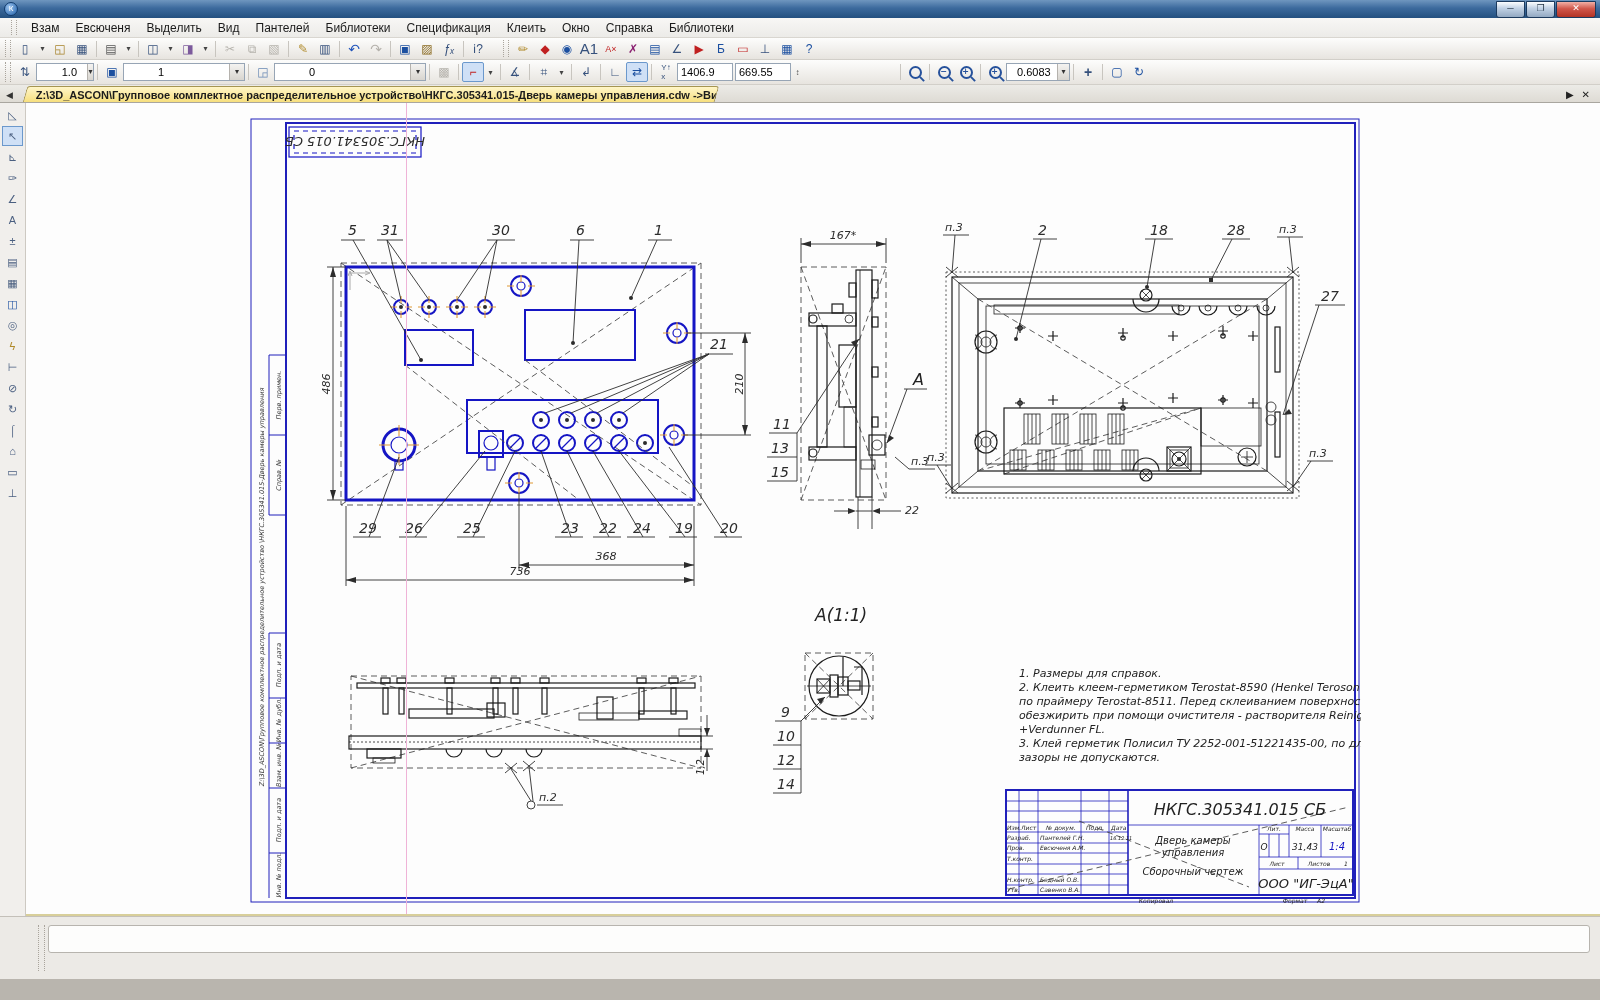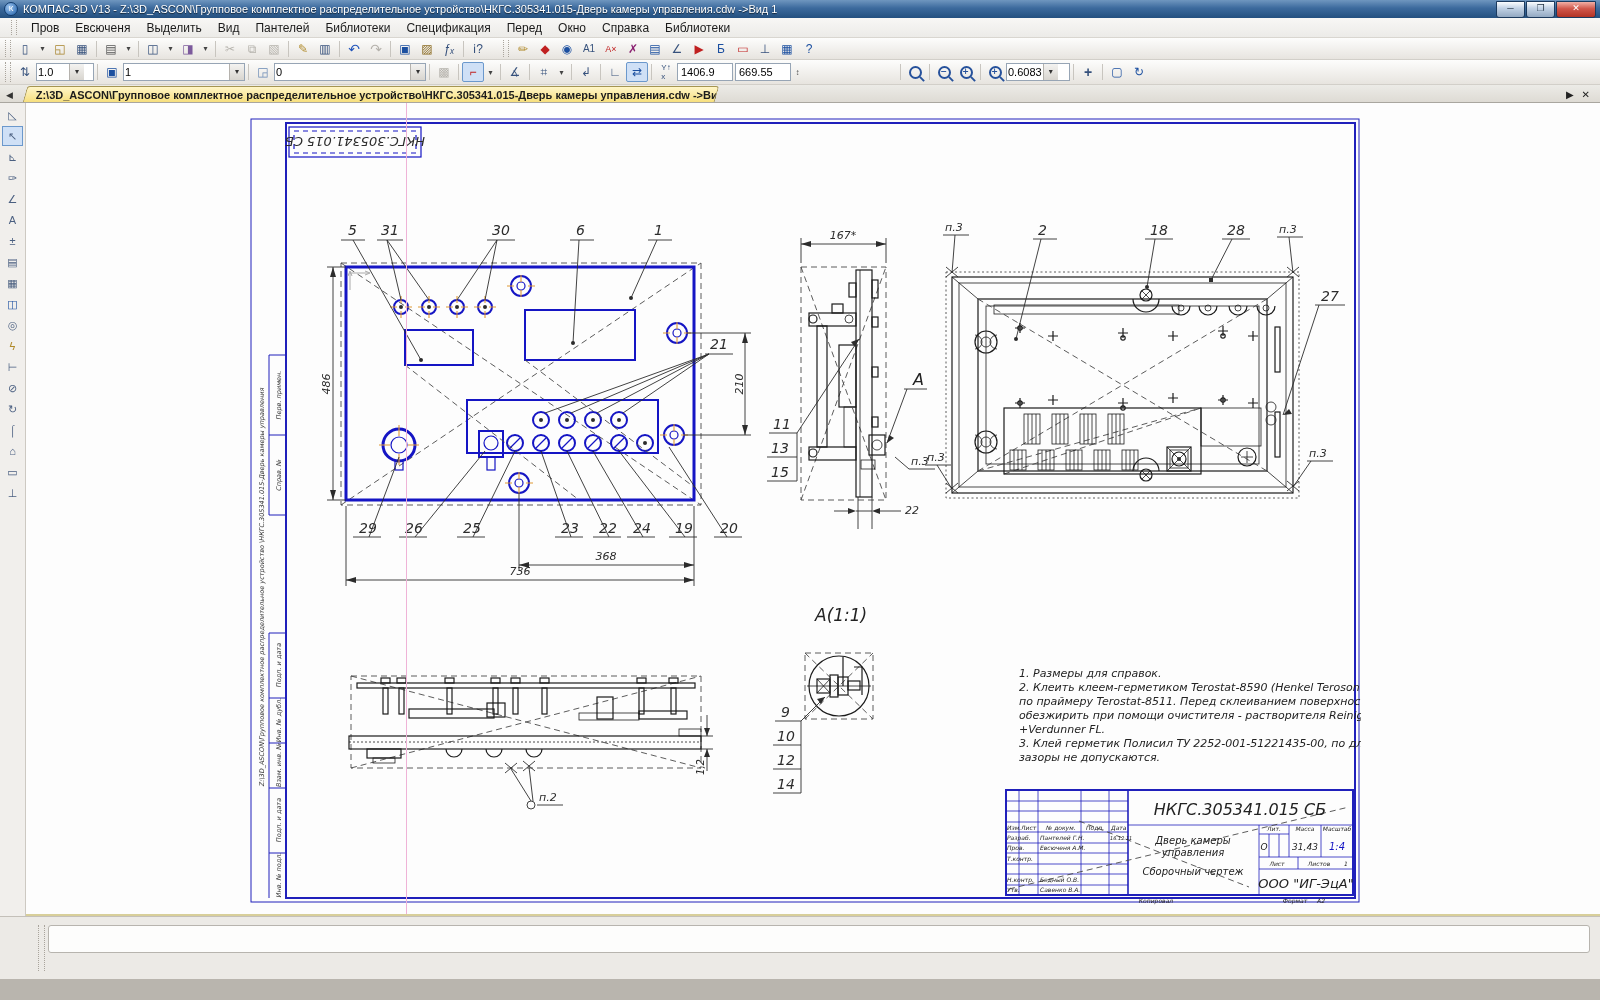--- a/index.html
+++ b/index.html
@@ -26,21 +26,21 @@
   .toolbar{height:21px;background:linear-gradient(#fdfdfc,#e7e4df);display:flex;align-items:center;
     padding:0 2px;border-bottom:1px solid #d2cfc9;flex:0 0 auto;}
   .tbtn{width:20px;height:18px;display:flex;align-items:center;justify-content:center;
     font-size:12px;color:#36517c;border:1px solid transparent;border-radius:2px;flex:0 0 auto;}
   .tbtn.small{width:11px;font-size:8px;color:#444;}
   .tbtn.active{background:#cfe0f6;border-color:#6b98cc;}
   .tbtn.disabled{color:#b5b2ac;}
   .sep{width:1px;height:16px;background:#c8c5bf;margin:0 3px;flex:0 0 auto;}
   .combo{display:flex;align-items:center;border:1px solid #97a5b5;background:#fff;height:16px;
     font-size:11px;flex:0 0 auto;}
-  .combo .val{padding:0 1px;min-width:30px;}
+  .combo .val{padding:0 10px;min-width:30px;text-align:right;}
   .combo .drop{width:14px;height:100%;background:linear-gradient(#f4f3f1,#d8d5cf);
     border-left:1px solid #b5b2ad;font-size:8px;color:#333;text-align:center;line-height:15px;}
   .field{border:1px solid #97a5b5;background:#fff;height:16px;width:48px;font-size:11px;
     display:flex;align-items:center;padding:0 3px;flex:0 0 auto;}
   .mag{position:relative;width:9px;height:9px;border:2px solid #26519b;border-radius:50%;display:inline-block;}
   .mag::after{content:"";position:absolute;width:6px;height:2px;background:#26519b;right:-5px;bottom:-3px;
     transform:rotate(45deg);}
   .mag .sub{position:absolute;top:-2px;left:-1px;right:0;font:bold 8px "DejaVu Sans",sans-serif;
     color:#26519b;text-align:center;line-height:11px;}
   
@@ -92,38 +92,37 @@
   text.big{font:italic 16px "DejaVu Sans",sans-serif;fill:#222;}
   text.marg{font:italic 6.5px "DejaVu Sans",sans-serif;fill:#333;}
 </style>
 </head>
 <body>
 
 <div class="win">
 
   <div class="titlebar">
     <div class="appicon">К</div>
-    <div class="title-text">КОМПАС-3D V13 - Z:\3D_ASCON\Групповое комплектное распределительное устройство\НКГС.305341.015-Дверь камеры управления.cdw -&gt;Вид 1</div>
     <div class="winbtns">
       <div class="wbtn">─</div>
       <div class="wbtn">❐</div>
       <div class="wbtn close">✕</div>
     </div>
   </div>
 
   <div class="menubar">
     <div class="grip"></div>
-    <span class="menu-item">Пров</span>
+    <span class="menu-item">Взам</span>
     <span class="menu-item">Евсюченя</span>
     <span class="menu-item">Выделить</span>
     <span class="menu-item">Вид</span>
     <span class="menu-item">Пантелей</span>
     <span class="menu-item">Библиотеки</span>
     <span class="menu-item">Спецификация</span>
-    <span class="menu-item">Перед</span>
+    <span class="menu-item">Клеить</span>
     <span class="menu-item">Окно</span>
     <span class="menu-item">Справка</span>
     <span class="menu-item">Библиотеки</span>
   </div>
 
   <div class="toolbar">
     <div class="grip"></div>
     <div class="tbtn">▯</div>
     <div class="tbtn small">▾</div>
     <div class="tbtn" style="color:#a8842c;">◱</div>
@@ -149,21 +148,21 @@
     <div class="sep"></div>
     <div class="tbtn" style="color:#1b4fa0;">▣</div>
     <div class="tbtn" style="color:#8a6a20;">▨</div>
     <div class="tbtn" style="font-style:italic;">ƒₓ</div>
     <div class="sep"></div>
     <div class="tbtn">ℹ?</div>
     <div class="grip" style="margin-left:14px;"></div>
     <div class="tbtn" style="color:#b08a2a;">✏</div>
     <div class="tbtn" style="color:#c02020;">◆</div>
     <div class="tbtn" style="color:#1b4fa0;">◉</div>
-    <div class="tbtn" style="font-size:10px;">А1</div>
+    <div class="tbtn" style="font-size:15px;">А1</div>
     <div class="tbtn" style="color:#c02020;font-size:9px;">А×</div>
     <div class="tbtn" style="color:#8a2070;">✗</div>
     <div class="tbtn" style="color:#1b4fa0;">▤</div>
     <div class="tbtn">∠</div>
     <div class="tbtn" style="color:#c02020;">▶</div>
     <div class="tbtn" style="color:#1b4fa0;">Б</div>
     <div class="tbtn" style="color:#c02020;">▭</div>
     <div class="tbtn">⊥</div>
     <div class="tbtn" style="color:#1b4fa0;">▦</div>
     <div class="tbtn" style="color:#1b4fa0;">?</div>

